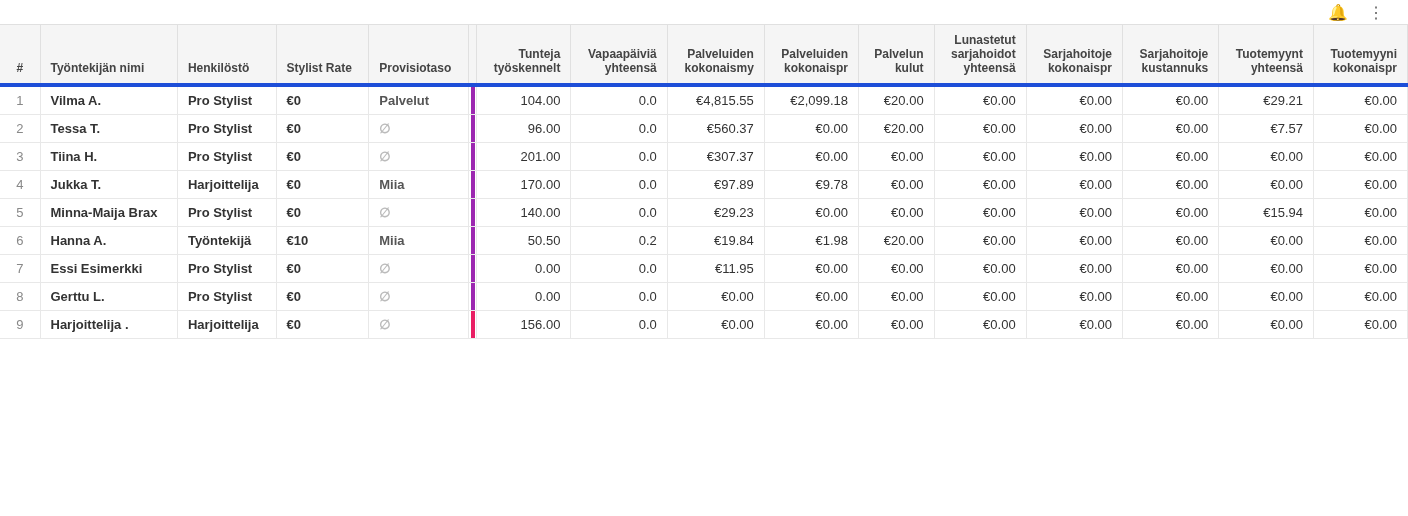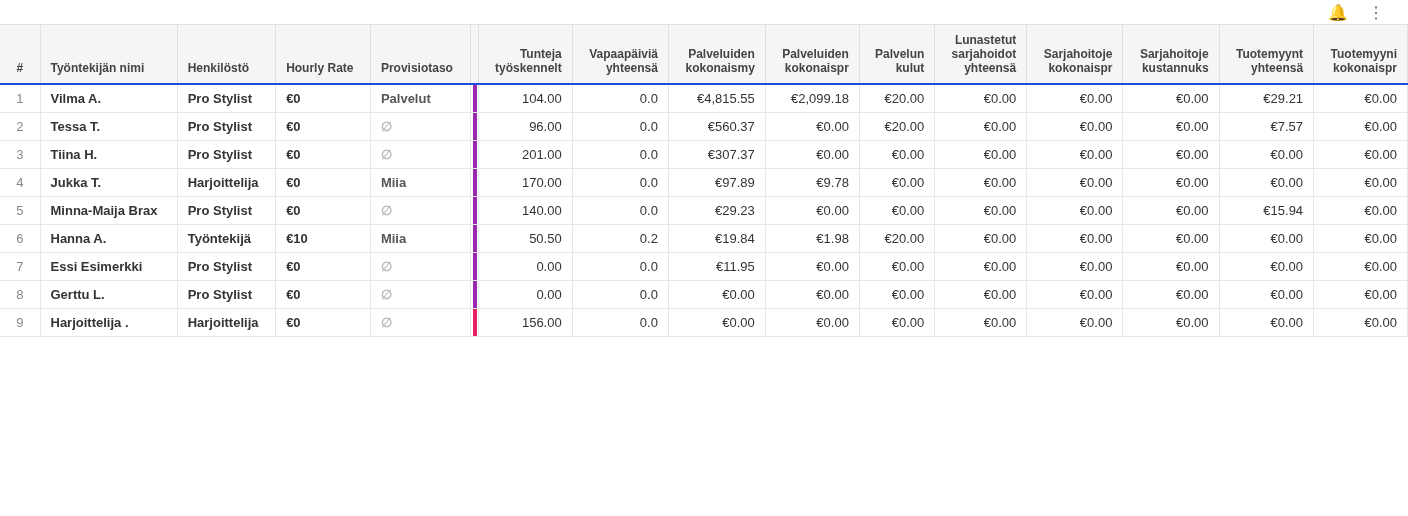--- a/index.html
+++ b/index.html
@@ -56,21 +56,21 @@
     }
     thead tr {
       background: #f5f5f5;
     }
     th {
       padding: 8px 10px;
       text-align: right;
       font-weight: 600;
       font-size: 12px;
       color: #444;
-      border-bottom: 2px solid #1d4ed8;
+      border-bottom: 4px solid #1d4ed8;
       border-right: 1px solid #e0e0e0;
       white-space: normal;
       vertical-align: bottom;
       min-width: 60px;
     }
     th:first-child, th:nth-child(2), th:nth-child(3), th:nth-child(4), th:nth-child(5) {
       text-align: left;
     }
     th.num-col {
       text-align: center;
@@ -121,21 +121,21 @@
   </div>
 </div>
 
 <div class="table-container">
   <table>
     <thead>
       <tr>
         <th class="num-col">#</th>
         <th>Työntekijän nimi</th>
         <th>Henkilöstö</th>
-        <th>Hourly Rate</th>
+        <th>Stylist Rate</th>
         <th>Provisiotaso</th>
         <th style="width:8px; min-width:8px; padding:0;"></th>
         <th>Tunteja<br>työskennelt</th>
         <th>Vapaapäiviä<br>yhteensä</th>
         <th>Palveluiden<br>kokonaismy</th>
         <th>Palveluiden<br>kokonaispr</th>
         <th>Palvelun<br>kulut</th>
         <th>Lunastetut<br>sarjahoidot<br>yhteensä</th>
         <th>Sarjahoitoje<br>kokonaispr</th>
         <th>Sarjahoitoje<br>kustannuks</th>

